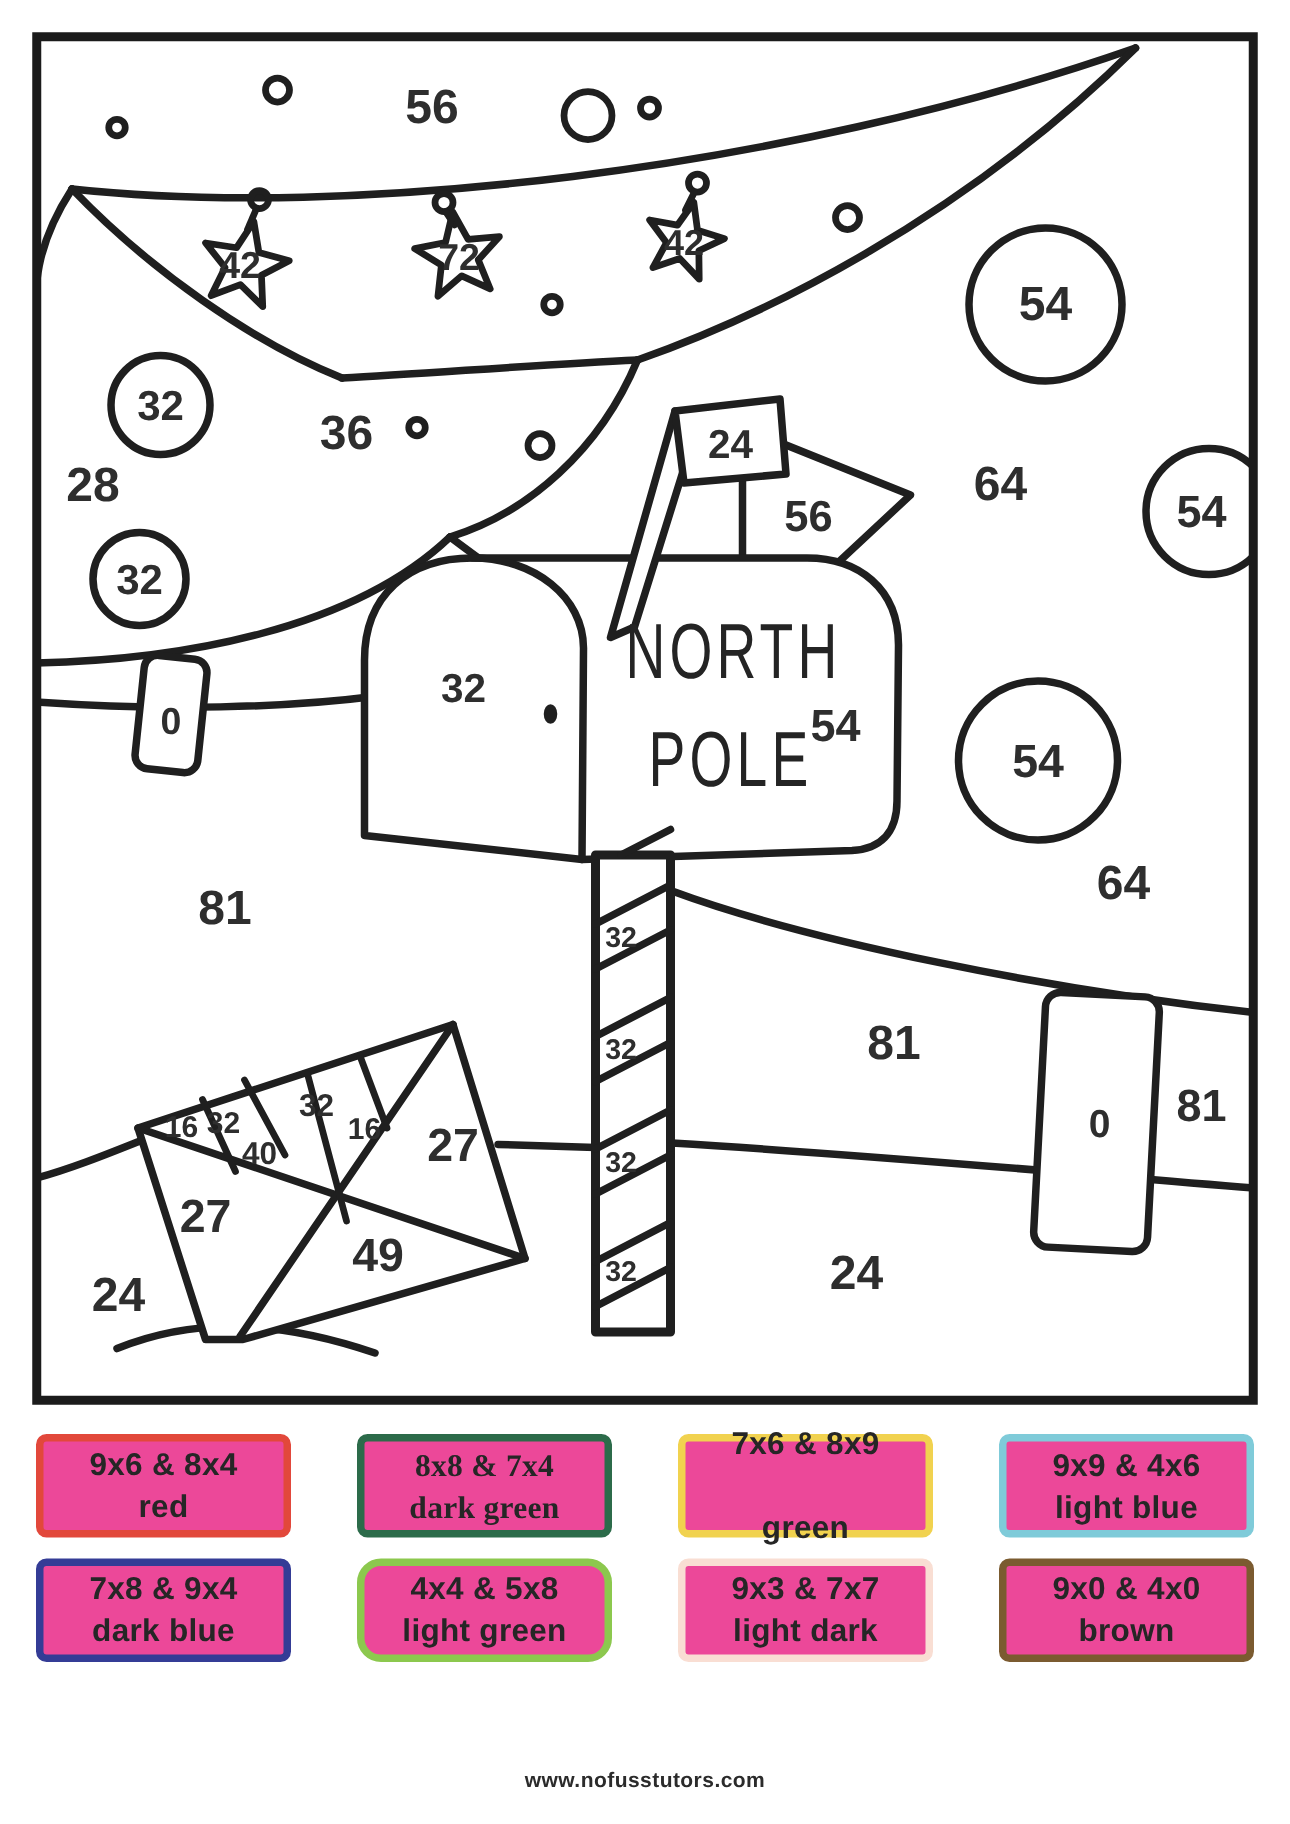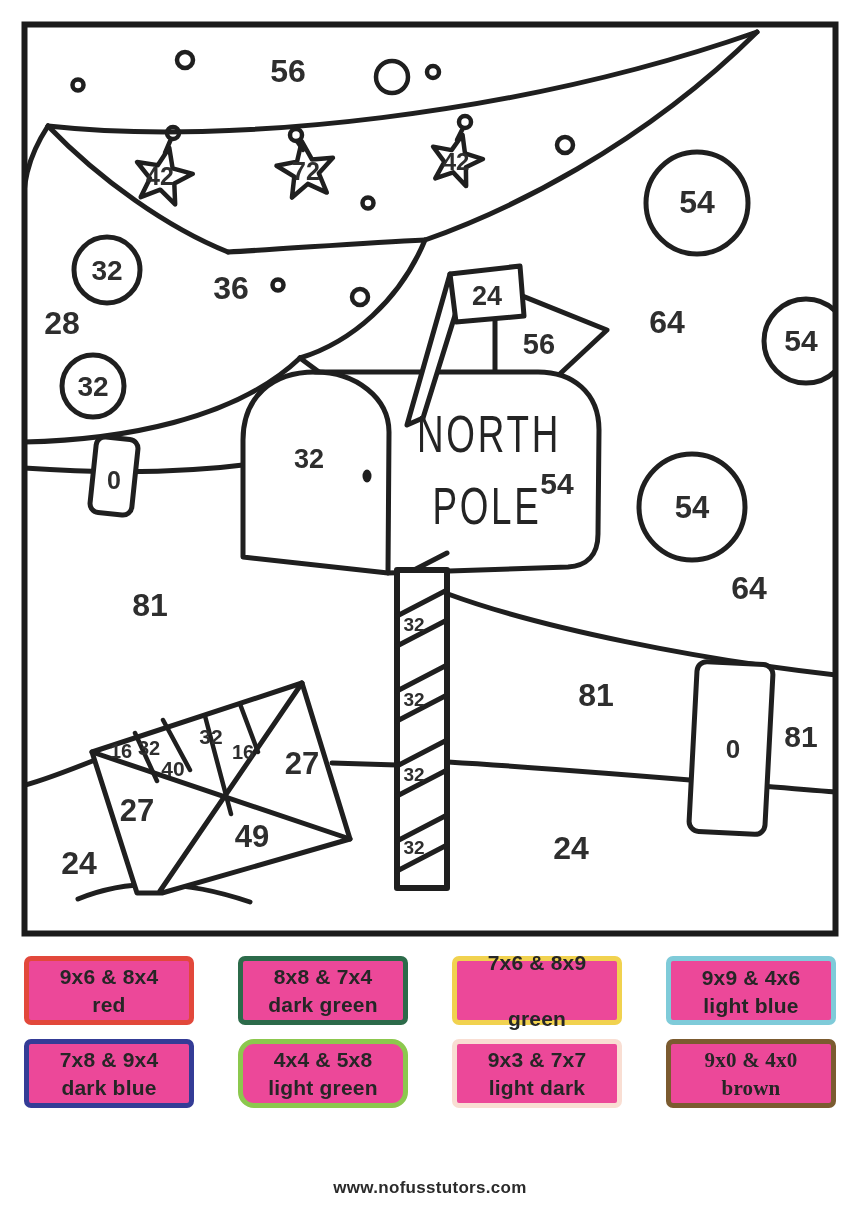--- a/index.html
+++ b/index.html
@@ -19,21 +19,21 @@
     height:69px;box-sizing:border-box;background:#ec4899;
     border:5px solid #999;border-radius:7px;
     display:flex;flex-direction:column;align-items:center;justify-content:center;
     text-align:center;
   }
   .legend-box .l1,.legend-box .l2{
     font-weight:bold;font-size:21px;line-height:28px;color:#262626;letter-spacing:0.2px;
   }
   .footer{
     position:absolute;left:0;top:1178px;width:860px;text-align:center;
-    font-weight:bold;font-size:17px;color:#2b2b2b;letter-spacing:0.3px;
+    font-weight:bold;font-size:14px;color:#2b2b2b;letter-spacing:0.3px;
   }
 </style>
 </head>
 <body>
 
 <div class="scene-wrap">
 <svg width="860" height="945" viewBox="0 0 860 945">
   <defs>
     <clipPath id="sceneClip">
           <rect x="24" y="24" width="812" height="910"></rect>
@@ -191,21 +191,21 @@
 
   <rect x="24.5" y="24.5" width="811" height="909" fill="none" stroke="#1b1b1b" stroke-width="6"></rect>
 </svg>
 </div>
 
 <div class="legend">
   <div class="legend-box" style="border-color: rgb(226, 72, 59);">
     <div class="l1">9x6 &amp; 8x4</div>
     <div class="l2">red</div>
   </div>
-  <div class="legend-box" style="border-color: rgb(44, 107, 74);">
+  <div class="legend-box" style="border-color: rgb(44, 107, 74); font-family: Liberation Serif, serif;">
     <div class="l1">8x8 &amp; 7x4</div>
     <div class="l2">dark green</div>
   </div>
   <div class="legend-box" style="border-color: rgb(241, 210, 79); gap: 28px;">
     <div class="l1">7x6 &amp; 8x9</div>
     <div class="l2">green</div>
   </div>
   <div class="legend-box" style="border-color: rgb(127, 203, 217); justify-content: flex-end;">
     <div class="l1">9x9 &amp; 4x6</div>
     <div class="l2">light blue</div>
@@ -215,19 +215,19 @@
     <div class="l2">dark blue</div>
   </div>
   <div class="legend-box" style="border-color: rgb(140, 200, 78); border-radius: 16px;">
     <div class="l1">4x4 &amp; 5x8</div>
     <div class="l2">light green</div>
   </div>
   <div class="legend-box" style="border-color: rgb(249, 222, 211); text-align: right;">
     <div class="l1">9x3 &amp; 7x7</div>
     <div class="l2">light dark</div>
   </div>
-  <div class="legend-box" style="border-color: rgb(123, 91, 48); font-family: Liberation Serif, serif;">
+  <div class="legend-box" style="border-color: rgb(123, 91, 48);">
     <div class="l1">9x0 &amp; 4x0</div>
     <div class="l2">brown</div>
   </div>
 </div>
 
 <div class="footer">www.nofusstutors.com</div>
 
 </body></html>

